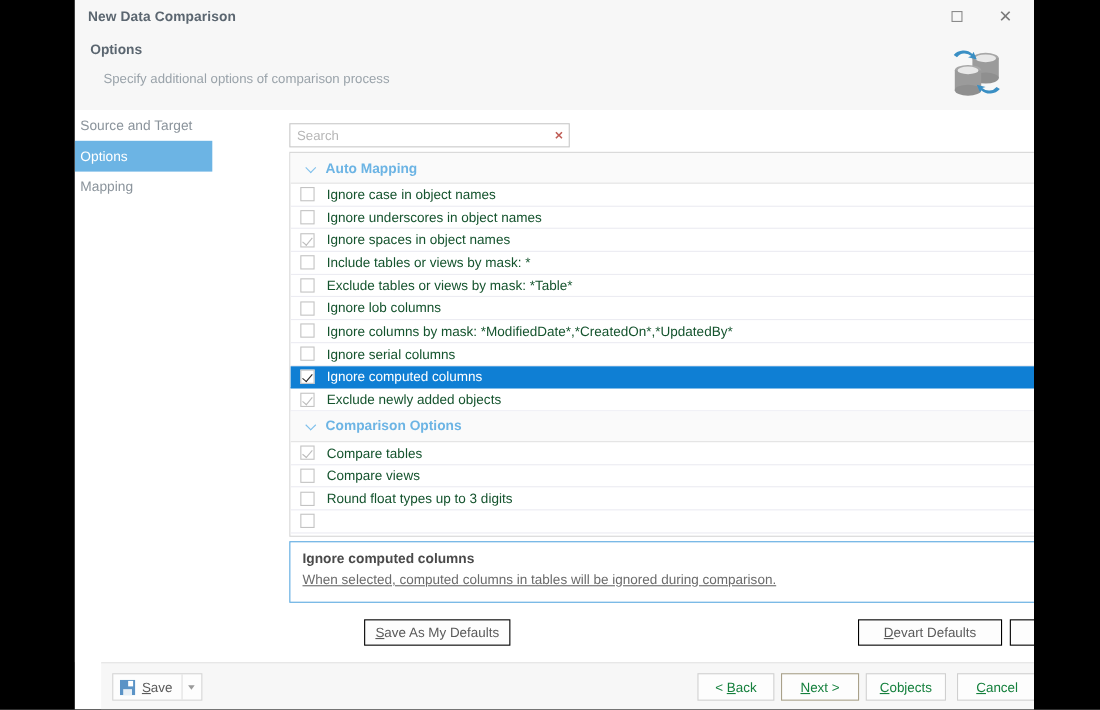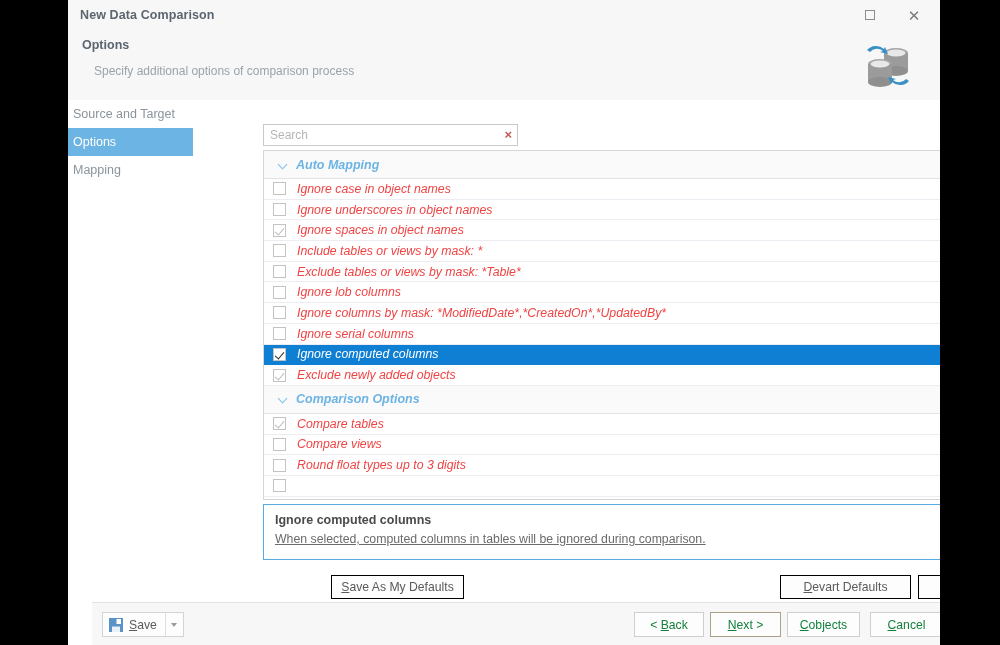--- a/index.html
+++ b/index.html
@@ -115,21 +115,21 @@
     color: #8b949c;
   }
   .side-item.selected {
     background: #6cb4e4;
     color: #ffffff;
   }
 
   
   .panel {
     position: absolute;
-    left: 127px; top: 16px;
+    left: 127px; top: 4px;
     width: 745px; height: 502px;
     background: #ffffff;
   }
 
   
   .search-wrap {
     position: absolute;
     left: 68px; top: 8px;
     width: 255px; height: 22px;
     border: 1px solid #c9c9c9;
@@ -153,21 +153,20 @@
 
   
   .list-box {
     position: absolute;
     left: 68px; top: 34px;
     width: 719px; height: 350px;
     border: 1px solid #d6d6d6;
     background: #ffffff;
     box-sizing: border-box;
     overflow: hidden;
-    font-style: italic;
   }
   .list-inner {
     position: absolute;
     left: 0; top: 0;
     width: 703px;
     height: 348px;
   }
   .group-header {
     position: relative;
     height: 28px;
@@ -224,21 +223,21 @@
     border-bottom: 1.4px solid #bcbcbc;
     transform: rotate(40deg);
   }
   .opt-row.selected .cb.checked::after {
     border-right-color: #2a2a2a;
     border-bottom-color: #2a2a2a;
   }
   .opt-label {
     margin-left: 11px;
     font-size: 12.3px;
-    color: #ef4444;
+    color: #14532d;
     white-space: nowrap;
   }
   .opt-row.selected .opt-label { color: #ffffff; }
 
   
   .desc-box {
     position: absolute;
     left: 68px; top: 388px;
     width: 719px; height: 56px;
     border: 1px solid #5aa9e0;

